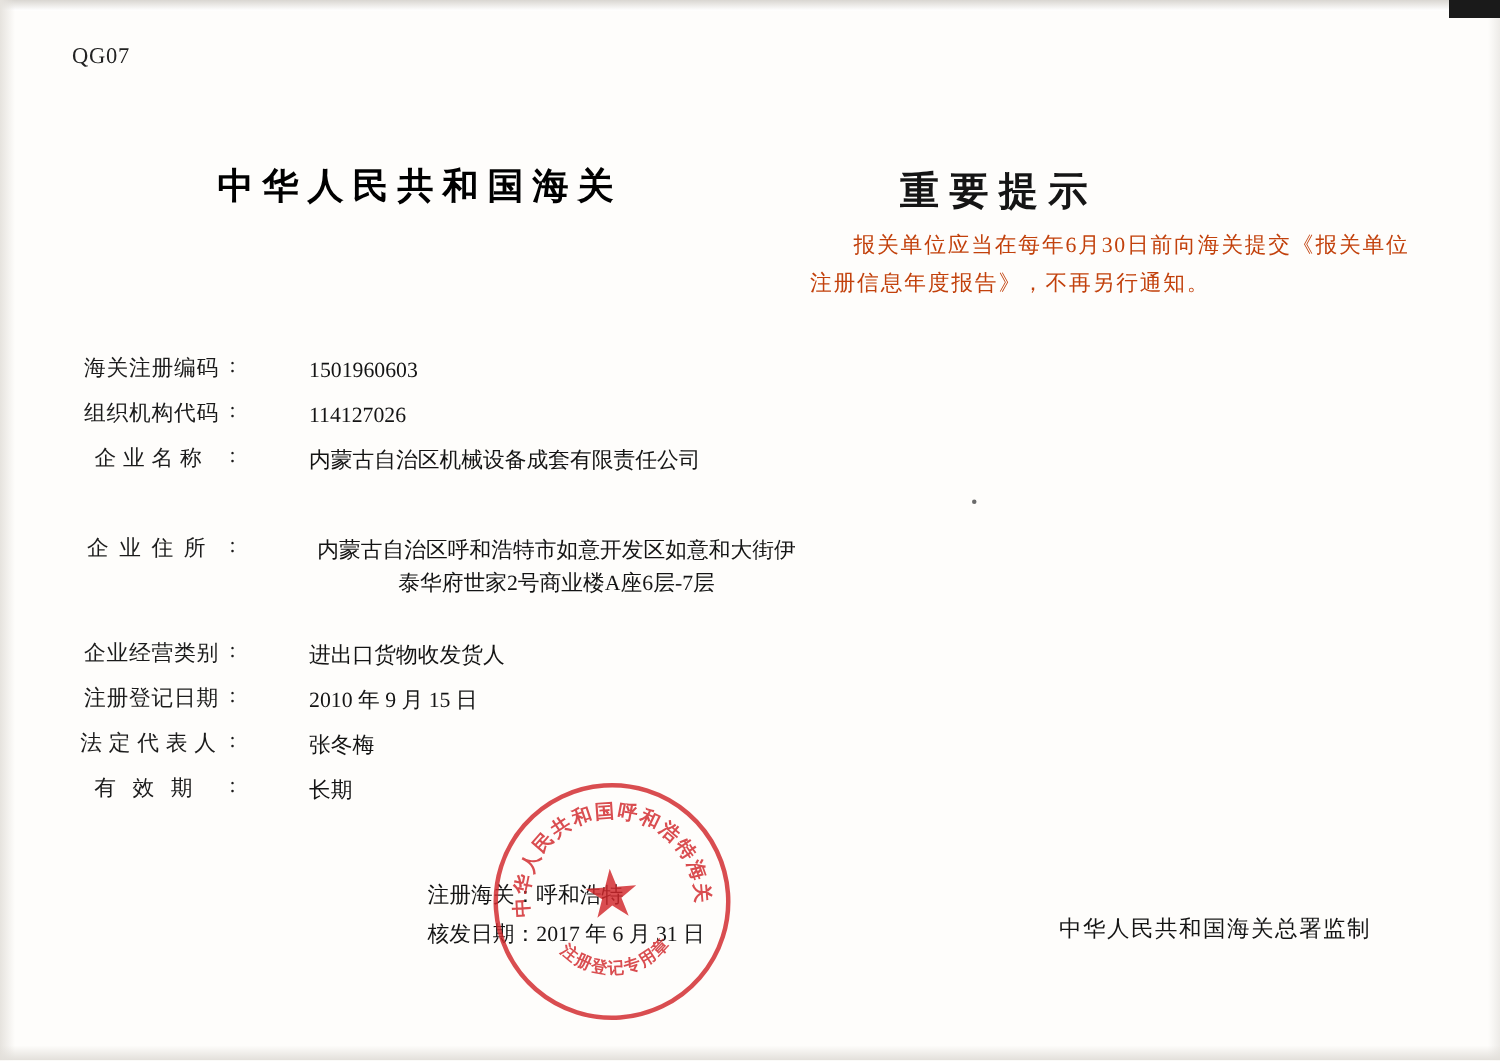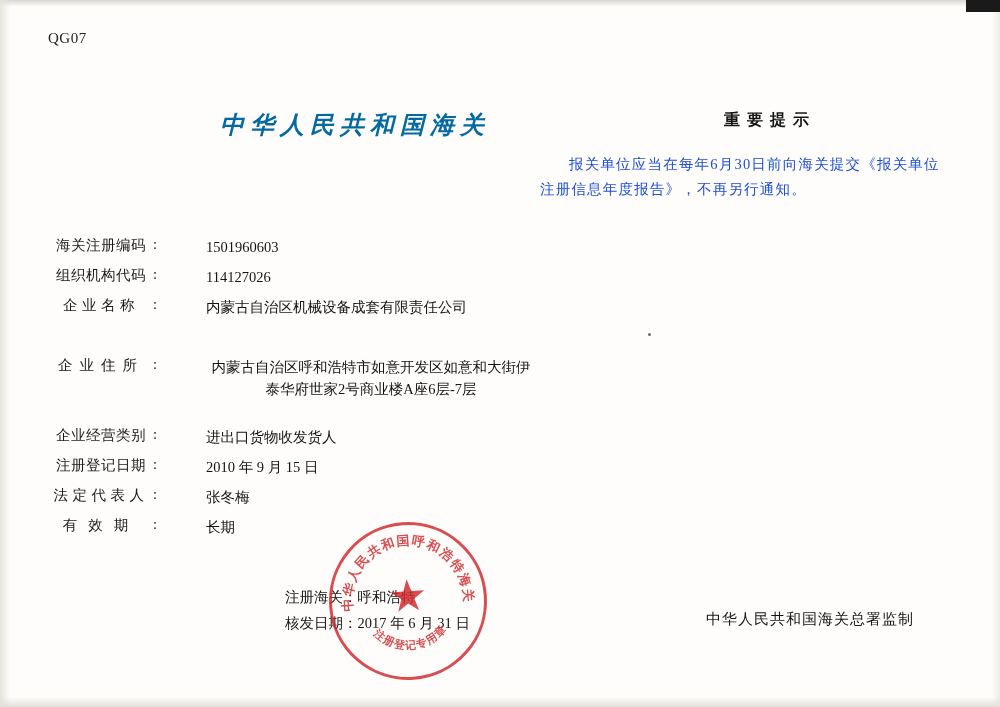--- a/index.html
+++ b/index.html
@@ -52,27 +52,26 @@
     letter-spacing: 0.5px;
     color: #222;
   }
 
   
   .cert-title {
     position: absolute;
     left: 70px;
     top: 108px;
     width: 420px;
-    text-align: right;
+    text-align: center;
     font-size: 24px;
     font-weight: bold;
     letter-spacing: 6px;
     line-height: 34px;
-    color: #0369a1;
-    font-style: italic;
+    color: #000000;
   }
   .cert-title .line2 {
     letter-spacing: 3px;
     font-size: 23px;
   }
 
   .fields {
     position: absolute;
     left: 52px;
     top: 236px;
@@ -114,36 +113,35 @@
   }
   .gap-lg { height: 30px; }
   .gap-md { height: 18px; }
 
   
   .notice-title {
     position: absolute;
     left: 600px;
     top: 110px;
     width: 340px;
-    text-align: center;
-    font-size: 16px;
+    font-size: 26px;
     font-weight: bold;
     letter-spacing: 7px;
     color: #151515;
   }
   .notice-body {
     position: absolute;
     left: 540px;
     top: 152px;
     width: 400px;
     font-size: 14.5px;
     line-height: 25px;
     letter-spacing: 1.2px;
     text-indent: 29px;
-    color: #1d4ed8;
+    color: #c2410c;
   }
   .dot-mark {
     position: absolute;
     left: 648px;
     top: 333px;
     width: 3px;
     height: 3px;
     background: #6a6a6a;
     border-radius: 50%;
   }

